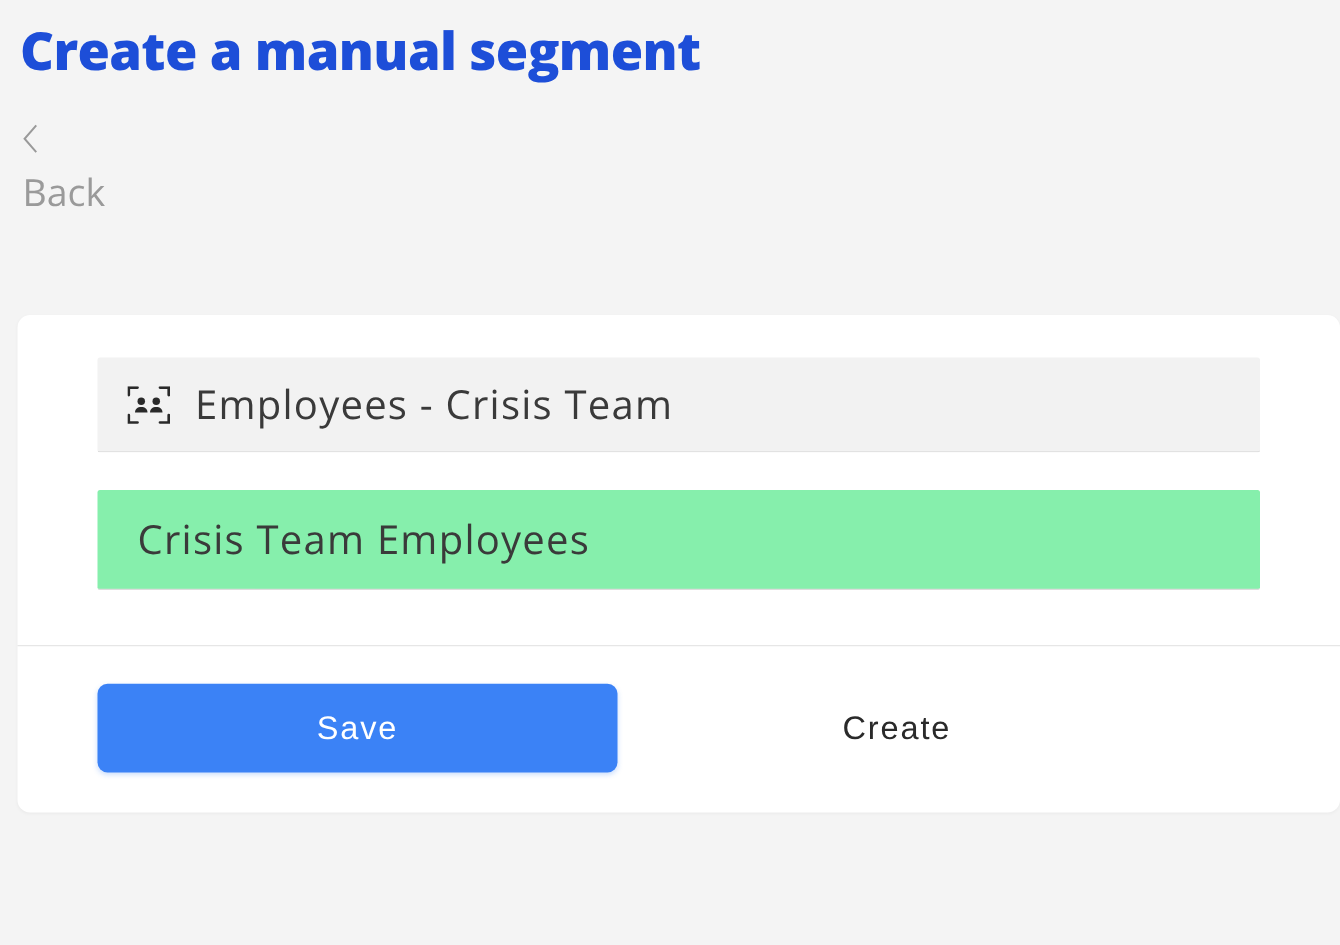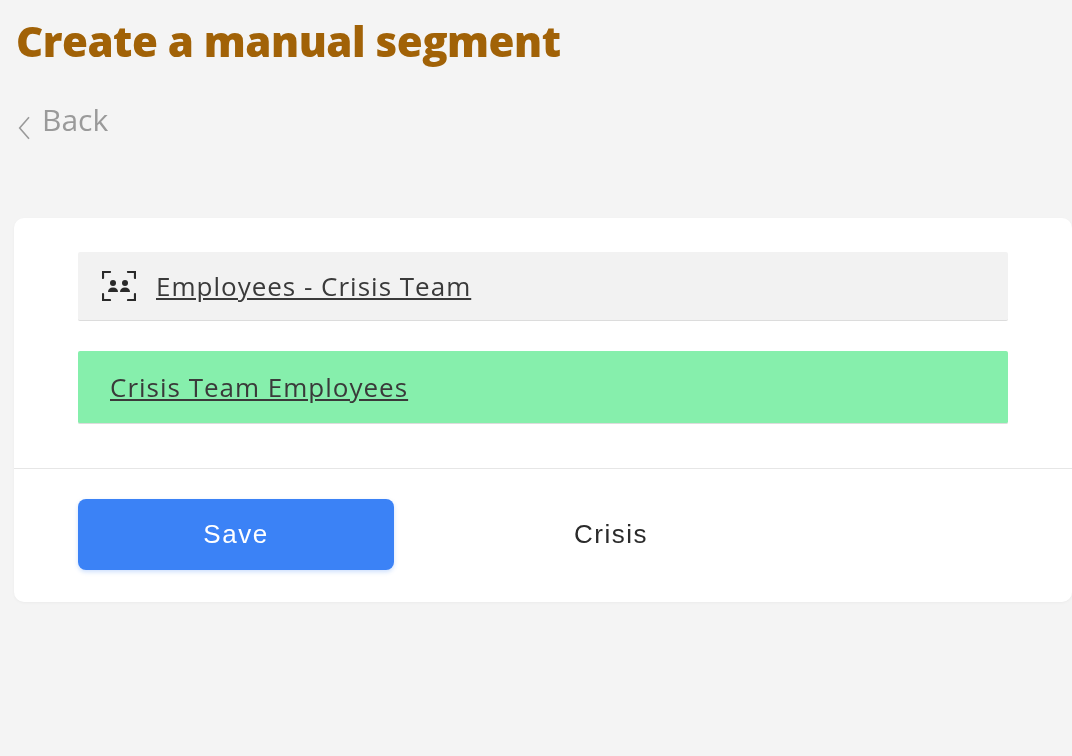--- a/index.html
+++ b/index.html
@@ -10,34 +10,35 @@
     body {
       font-family: -apple-system, BlinkMacSystemFont, 'Segoe UI', 'Open Sans', Helvetica, Arial, sans-serif;
       background: #f4f4f4;
       width: 1072px;
       height: 756px;
       overflow: hidden;
     }
     .page-title {
       font-size: 42px;
       font-weight: 800;
-      color: #a16207;
+      color: #1d4ed8;
       letter-spacing: -0.5px;
       padding: 12px 16px 0 16px;
     }
     .back-link {
       display: flex;
-      align-items: flex-end;
+      align-items: flex-start;
       gap: 10px;
       padding: 30px 16px 0 18px;
       color: #9a9a9a;
       font-size: 30px;
       font-weight: 400;
       cursor: pointer;
       width: fit-content;
+      flex-direction: column;
     }
     .back-chevron {
       width: 14px;
       height: 24px;
     }
     .card {
       background: #ffffff;
       border-radius: 10px;
       margin: 78px 0 0 14px;
       box-shadow: 0 1px 3px rgba(0,0,0,0.04);
@@ -74,26 +75,25 @@
     .input-icon {
       width: 34px;
       height: 30px;
       flex-shrink: 0;
       color: #2a2a2a;
     }
     .text-input {
       flex: 1;
       border: none;
       background: transparent;
-      font-size: 26px;
+      font-size: 32px;
       color: #3a3a3a;
       letter-spacing: 1px;
       font-family: inherit;
       outline: none;
-      text-decoration: underline;
     }
     .desc-wrap {
       background: #86efac;
       border-bottom: 1px solid #dcdcdc;
       border-radius: 2px;
       padding: 18px 32px;
     }
     .field-block {
       margin-bottom: 30px;
     }
@@ -110,21 +110,21 @@
     }
     .save-btn {
       background: #3b82f6;
       color: #ffffff;
       font-size: 26px;
       font-weight: 500;
       letter-spacing: 1.5px;
       border: none;
       border-radius: 8px;
       padding: 20px 0;
-      width: 316px;
+      width: 416px;
       cursor: pointer;
       box-shadow: 0 2px 4px rgba(59,130,246,0.25);
     }
     .cancel-btn {
       background: transparent;
       color: #2a2a2a;
       font-size: 26px;
       font-weight: 500;
       letter-spacing: 1.5px;
       border: none;
@@ -167,15 +167,15 @@
         <input type="text" class="text-input" value="Crisis Team Employees" style="">
       </div>
     </div>
 
   </div>
 
   <div class="divider"></div>
 
   <div class="button-row">
     <button class="save-btn">Save</button>
-    <button class="cancel-btn">Crisis</button>
+    <button class="cancel-btn">Create</button>
   </div>
 </div>
 
 </body></html>

